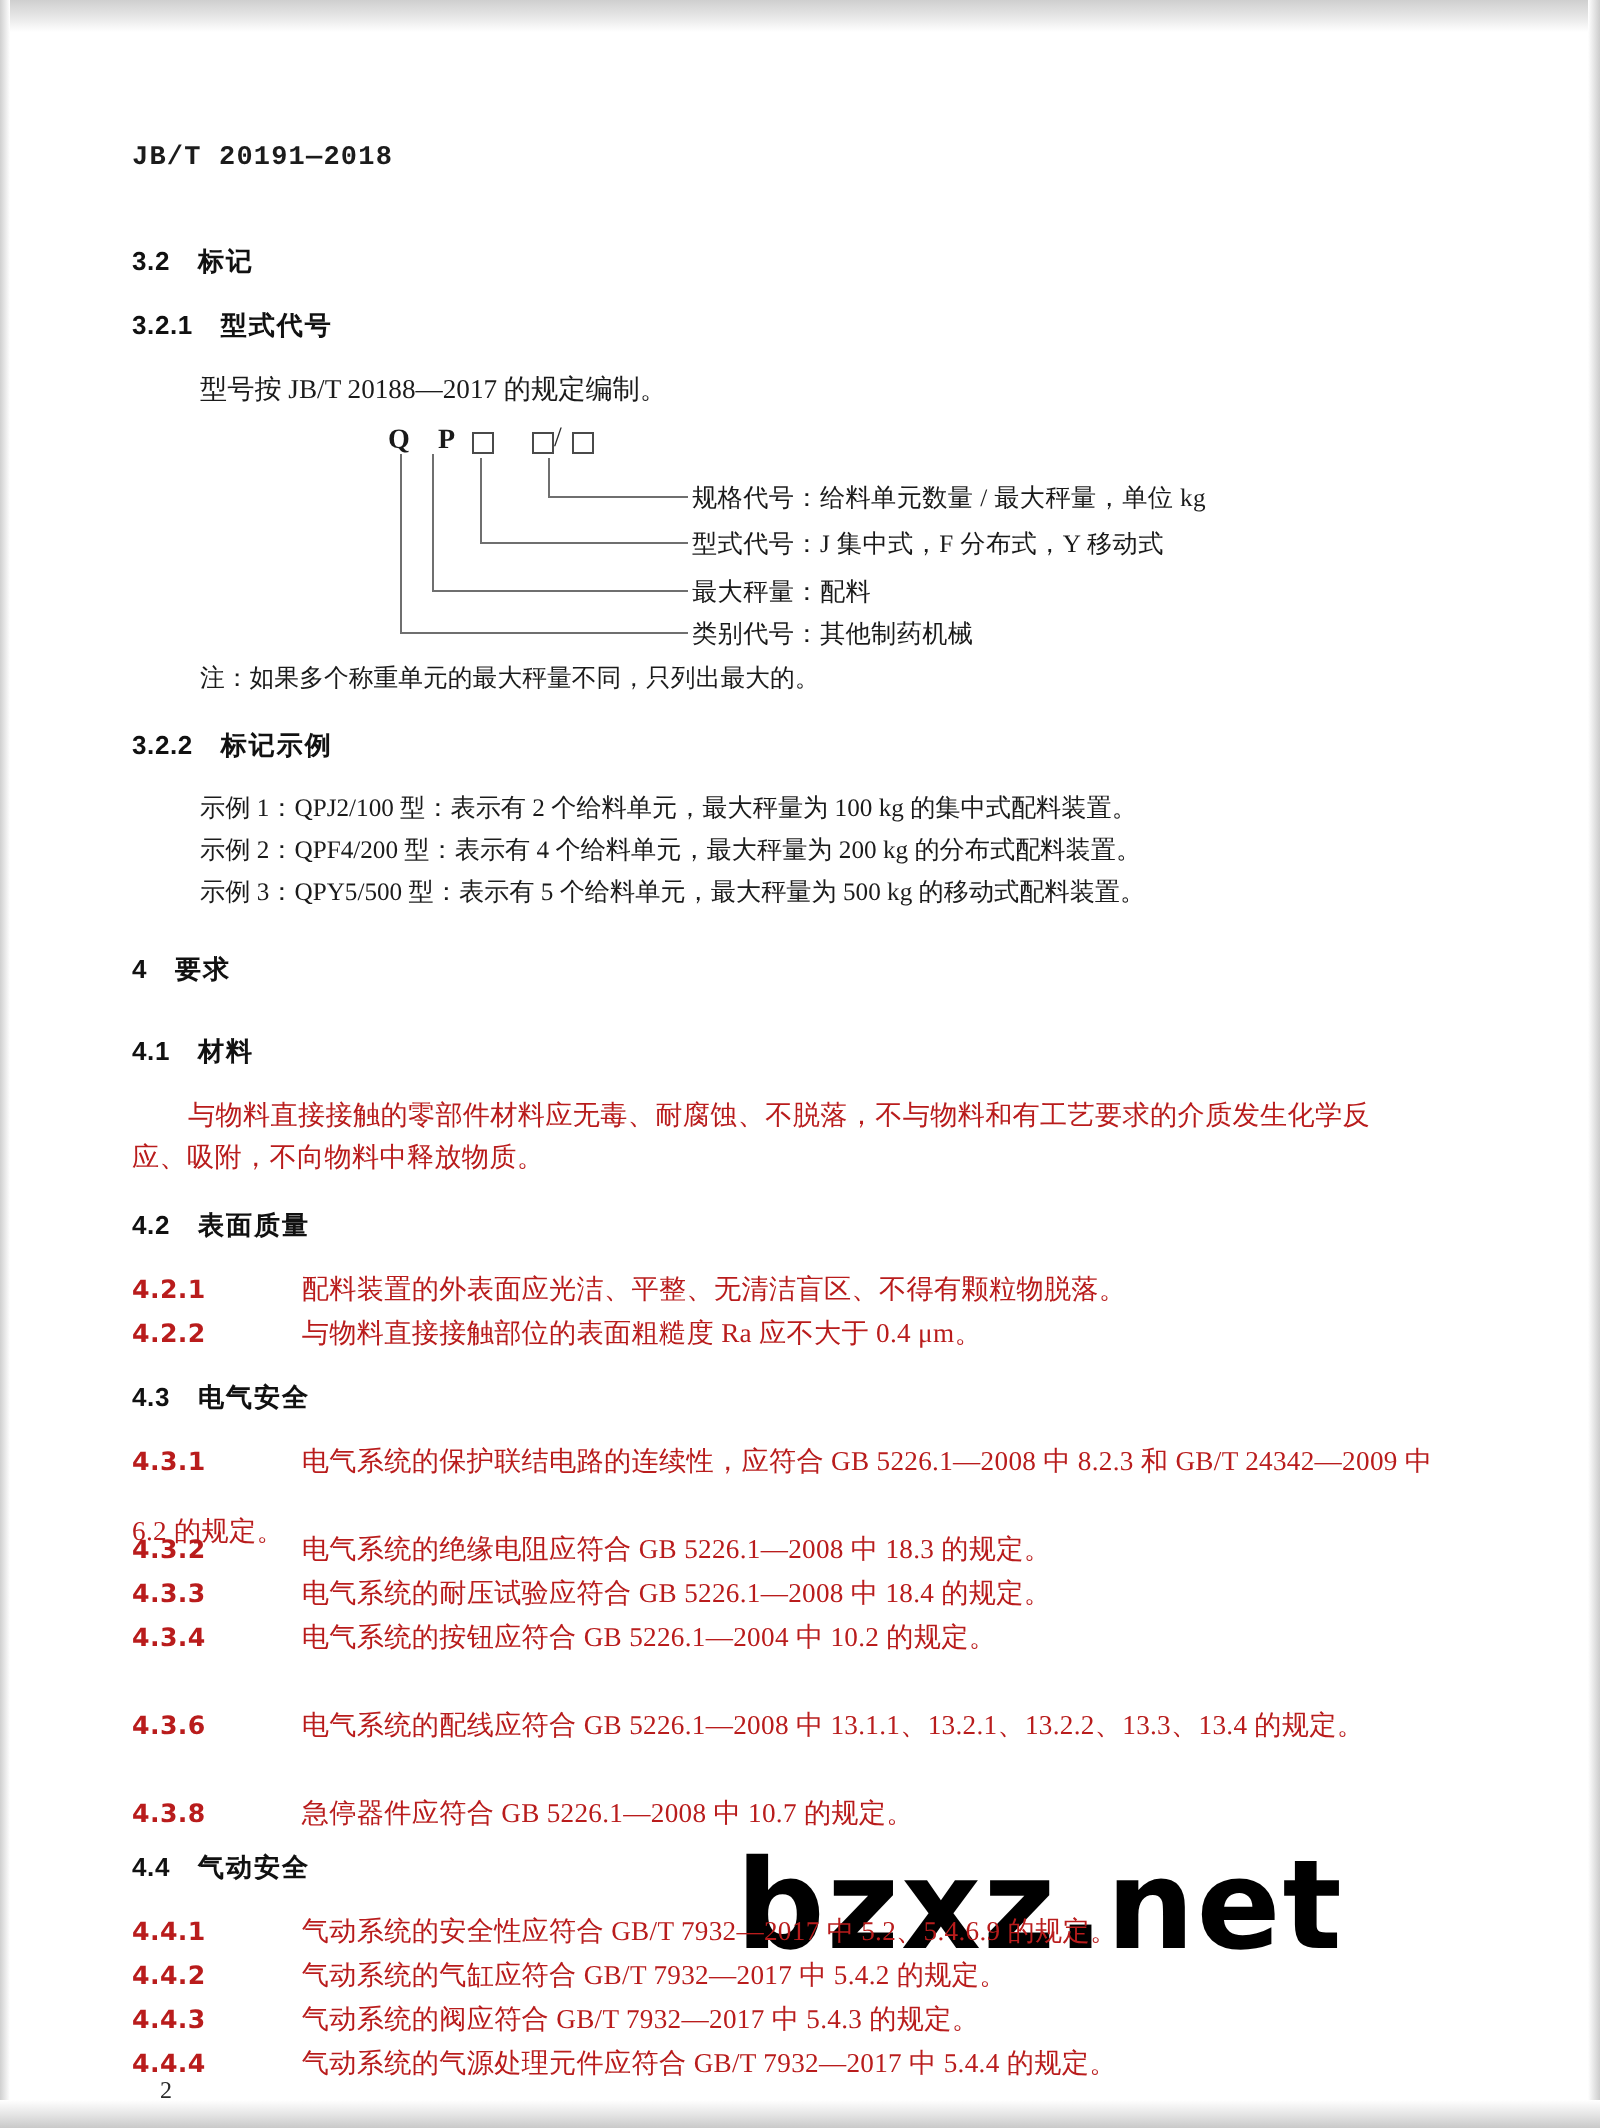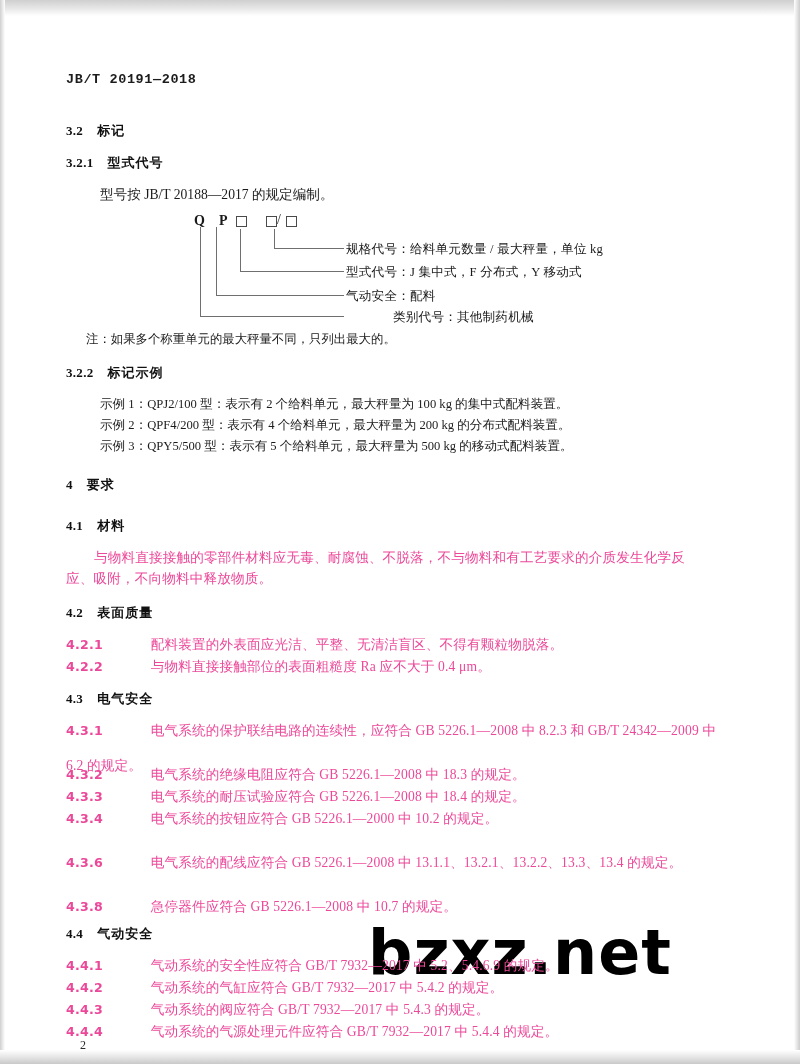--- a/index.html
+++ b/index.html
@@ -67,34 +67,34 @@
     left: 66px; top: 72px;
     font-family: Liberation Mono, monospace;
     font-weight: bold;
     font-size: 13.5px;
     letter-spacing: 0.6px;
     color: #1c1c1c;
   }
 
   
   .heading {
-    font-family: Liberation Serif, serif;
+    font-family: Liberation Sans, sans-serif;
     font-weight: bold;
     font-size: 13px;
     color: #111;
     white-space: nowrap;
   }
   .heading .num { letter-spacing: 0.3px; }
   .heading .txt { margin-left: 14px; letter-spacing: 1px; }
 
   
   .body-line {
     font-family: "Liberation Serif", "DejaVu Serif", serif;
     font-size: 13.6px;
-    color: #ec4899;
+    color: #b91c1c;
     white-space: nowrap;
     letter-spacing: 0.15px;
   }
   .clause-num {
     font-family: "DejaVu Sans", "Liberation Sans", sans-serif;
     font-weight: bold;
     font-size: 12.6px;
     letter-spacing: 0.2px;
   }
   .clause-txt {
@@ -207,25 +207,25 @@
     <div class="lead-h" style="left:240px; top:271px; width:104px;"></div>
 
     <div class="lead-v" style="left:216px; top:227px; height:69px;"></div>
     <div class="lead-h" style="left:216px; top:295px; width:128px;"></div>
 
     <div class="lead-v" style="left:200px; top:227px; height:90px;"></div>
     <div class="lead-h" style="left:200px; top:316px; width:144px;"></div>
 
     <span class="lead-label" style="left:346px; top:241px;">规格代号：给料单元数量 / 最大秤量，单位 kg</span>
     <span class="lead-label" style="left:346px; top:264px;">型式代号：J 集中式，F 分布式，Y 移动式</span>
-    <span class="lead-label" style="left:346px; top:288px;">气动安全：配料</span>
-    <span class="lead-label" style="left:346px; top:309px;margin-left:47px;">类别代号：其他制药机械</span>
-  </div>
-
-  <div class="abs note-line" style="left:86px; top:331px;">注：如果多个称重单元的最大秤量不同，只列出最大的。</div>
+    <span class="lead-label" style="left:346px; top:288px;">最大秤量：配料</span>
+    <span class="lead-label" style="left:346px; top:309px;">类别代号：其他制药机械</span>
+  </div>
+
+  <div class="abs note-line" style="left:100px; top:331px;">注：如果多个称重单元的最大秤量不同，只列出最大的。</div>
 
   <div class="abs heading" style="left:66px; top:364px;">
     <span class="num">3.2.2</span><span class="txt">标记示例</span>
   </div>
 
   <div class="abs example-line" style="left:100px; top:396px;">示例 1：QPJ2/100 型：表示有 2 个给料单元，最大秤量为 100 kg 的集中式配料装置。</div>
   <div class="abs example-line" style="left:100px; top:417px;">示例 2：QPF4/200 型：表示有 4 个给料单元，最大秤量为 200 kg 的分布式配料装置。</div>
   <div class="abs example-line" style="left:100px; top:438px;">示例 3：QPY5/500 型：表示有 5 个给料单元，最大秤量为 500 kg 的移动式配料装置。</div>
 
   <div class="abs heading" style="left:66px; top:476px;">
@@ -257,21 +257,21 @@
   </div>
   <div class="abs body-line" style="left:66px; top:757px;">6.2 的规定。</div>
 
   <div class="abs body-line" style="left:66px; top:766px;">
     <span class="clause-num">4.3.2</span><span class="clause-txt">电气系统的绝缘电阻应符合 GB 5226.1—2008 中 18.3 的规定。</span>
   </div>
   <div class="abs body-line" style="left:66px; top:788px;">
     <span class="clause-num">4.3.3</span><span class="clause-txt">电气系统的耐压试验应符合 GB 5226.1—2008 中 18.4 的规定。</span>
   </div>
   <div class="abs body-line" style="left:66px; top:810px;">
-    <span class="clause-num">4.3.4</span><span class="clause-txt">电气系统的按钮应符合 GB 5226.1—2000 中 10.2 的规定。</span>
+    <span class="clause-num">4.3.4</span><span class="clause-txt">电气系统的按钮应符合 GB 5226.1—2004 中 10.2 的规定。</span>
   </div>
   <div class="abs body-line" style="left:66px; top:854px;">
     <span class="clause-num">4.3.6</span><span class="clause-txt">电气系统的配线应符合 GB 5226.1—2008 中 13.1.1、13.2.1、13.2.2、13.3、13.4 的规定。</span>
   </div>
   <div class="abs body-line" style="left:66px; top:898px;">
     <span class="clause-num">4.3.8</span><span class="clause-txt">急停器件应符合 GB 5226.1—2008 中 10.7 的规定。</span>
   </div>
 
   <div class="abs heading" style="left:66px; top:925px;">
     <span class="num">4.4</span><span class="txt">气动安全</span>

